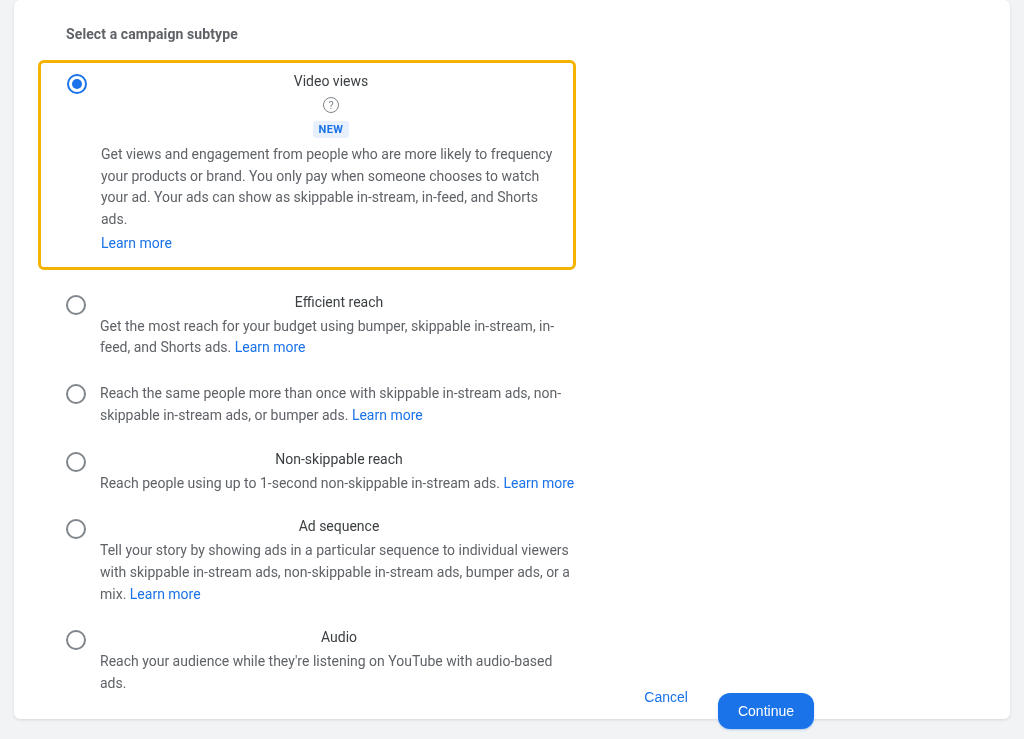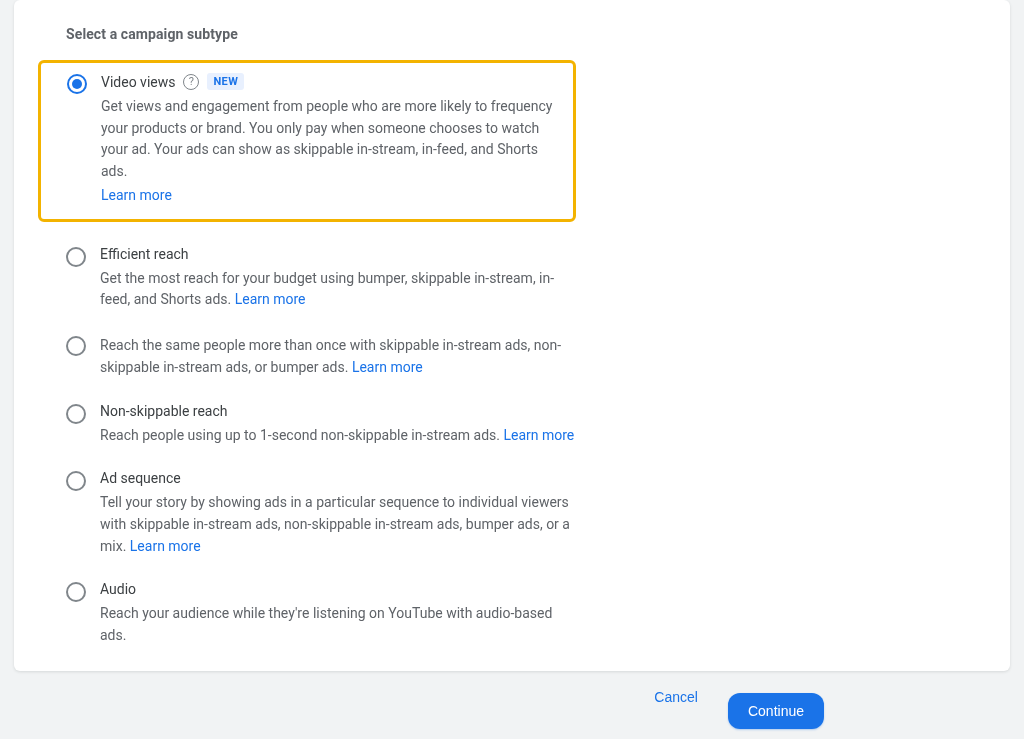--- a/index.html
+++ b/index.html
@@ -64,20 +64,21 @@
     width: 10px; height: 10px;
     border-radius: 50%;
     background: #1a73e8;
   }
   .opt-body { flex: 1; }
   .opt-title-row {
     display: flex;
     align-items: center;
     gap: 8px;
     margin-bottom: 6px;
+    flex-direction: column;
   }
   .opt-title {
     font-size: 14px;
     color: #3c4043;
   }
   .help-icon {
     width: 16px; height: 16px;
     border: 1.5px solid #80868b;
     border-radius: 50%;
     display: flex;
@@ -103,21 +104,21 @@
     line-height: 1.55;
   }
   .learn-more {
     color: #1a73e8;
     cursor: pointer;
   }
   .learn-more.block { display: inline-block; margin-top: 4px; }
 
   .footer {
     position: absolute;
-    right: 4px; bottom: 10px;
+    right: 14px; bottom: 10px;
     display: flex;
     gap: 18px;
     align-items: center;
   }
   .btn-text {
     background: none;
     border: none;
     color: #1a73e8;
     font-size: 14px;
     font-weight: 500;

